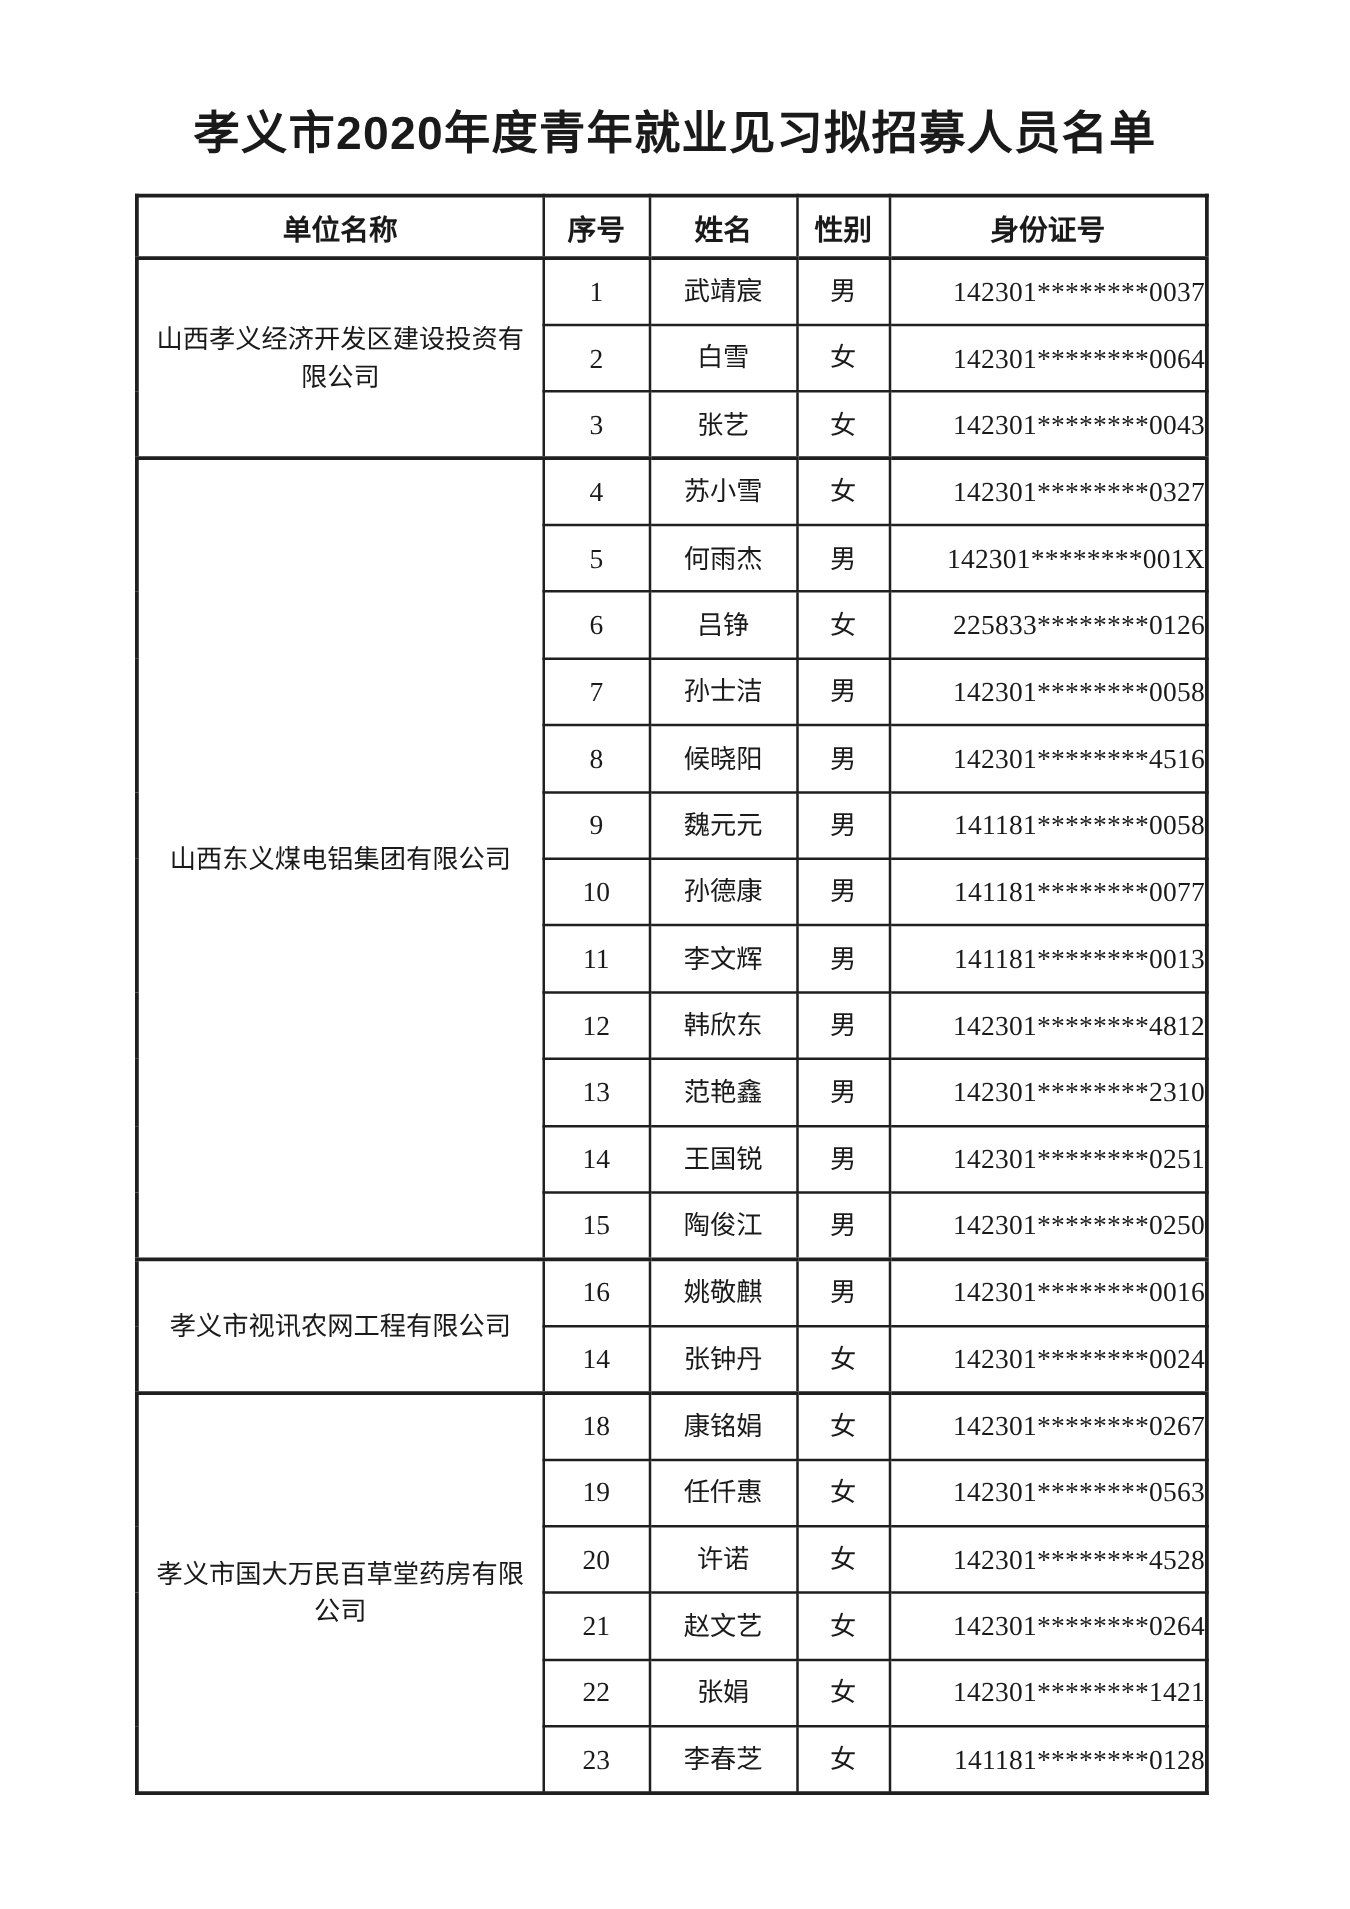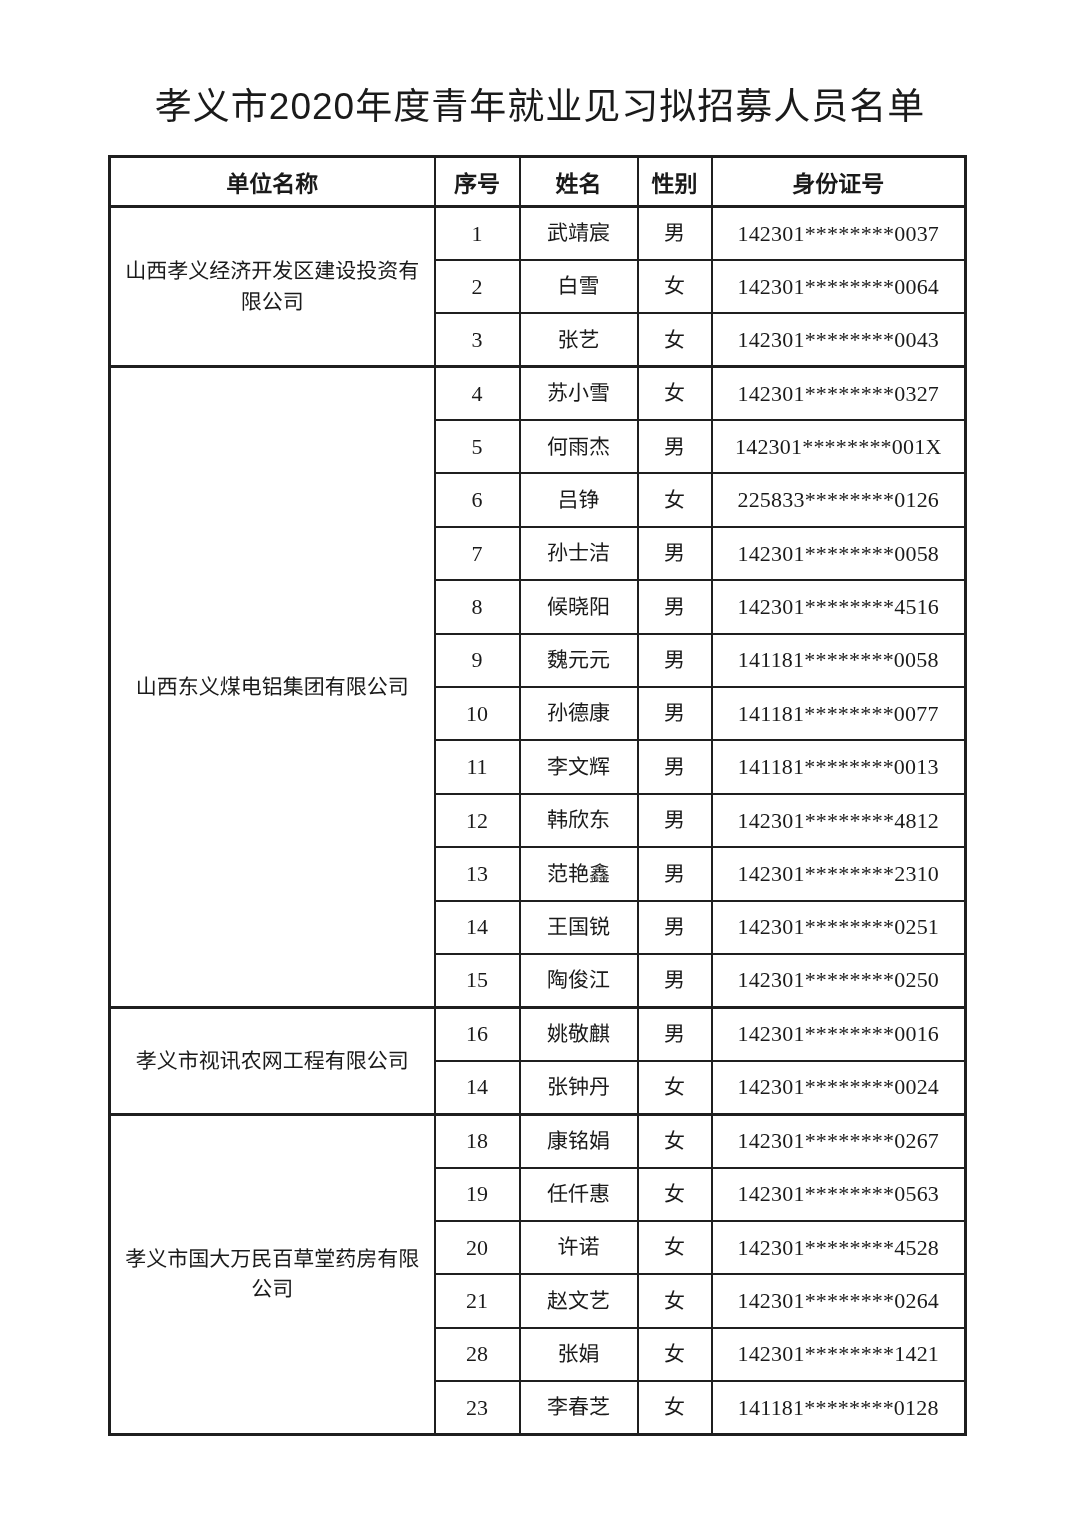--- a/index.html
+++ b/index.html
@@ -14,21 +14,21 @@
     color:var(--text);
   }
   .page{
     width:1080px;height:1527px;
     position:relative;
   }
   .doc-title{
     padding-top:76px;
     text-align:center;
     font-family:"Liberation Sans","DejaVu Sans",sans-serif;
-    font-weight:400;
+    font-weight:700;
     font-size:37px;
     letter-spacing:1px;
     color:var(--text);
     white-space:nowrap;
   }
   .table-wrap{
     position:absolute;
     left:108px;
     top:155px;
   }
@@ -63,20 +63,21 @@
   }
   thead tr th{border-bottom:2px solid var(--border);}
   tbody tr.group-start td{border-top:3px solid var(--border);}
   td.company-cell{
     padding:12px 14px;
     font-size:21px;
   }
   td.id-cell{
     font-size:22px;
     letter-spacing:0.2px;
+    text-align:right;
   }
   td.num-cell{font-size:22px;}
 </style>
 </head>
 <body>
 
 <div class="page">
 
   <div class="doc-title">孝义市2020年度青年就业见习拟招募人员名单</div>
 
@@ -223,21 +224,21 @@
             <td class="gender-cell">女</td>
             <td class="id-cell">142301********4528</td>
           </tr>
           <tr>
             <td class="num-cell">21</td>
             <td class="name-cell">赵文艺</td>
             <td class="gender-cell">女</td>
             <td class="id-cell">142301********0264</td>
           </tr>
           <tr>
-            <td class="num-cell">28</td>
+            <td class="num-cell">22</td>
             <td class="name-cell">张娟</td>
             <td class="gender-cell">女</td>
             <td class="id-cell">142301********1421</td>
           </tr>
           <tr>
             <td class="num-cell">23</td>
             <td class="name-cell">李春芝</td>
             <td class="gender-cell">女</td>
             <td class="id-cell">141181********0128</td>
           </tr>

